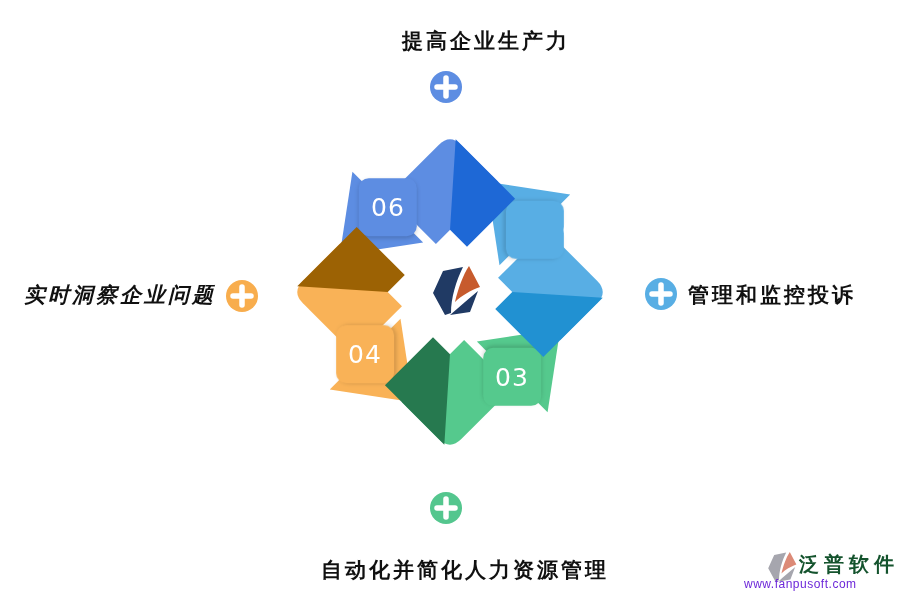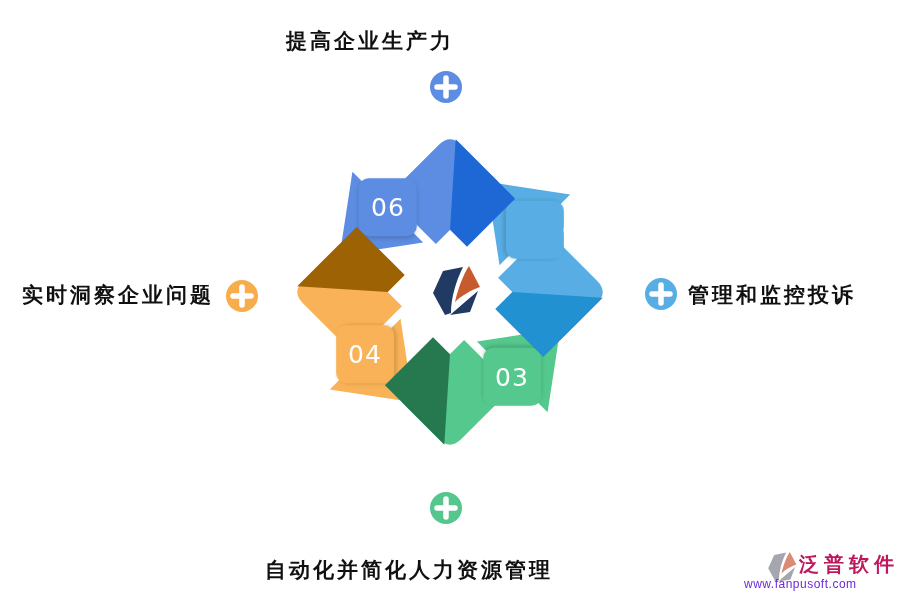--- a/index.html
+++ b/index.html
@@ -1,26 +1,26 @@
 <!DOCTYPE html>
 <html><head>
 <meta charset="utf-8">
 <style>
   html,body{margin:0;padding:0;background:#fff;}
   .stage{position:relative;width:900px;height:600px;background:#ffffff;overflow:hidden;
          font-family:"Liberation Sans","DejaVu Sans",sans-serif;}
   .stage svg{position:absolute;left:0;top:0;}
   .lbl{position:absolute;font-weight:bold;color:#101010;font-size:21px;letter-spacing:3px;white-space:nowrap;}
-  .lbl.center{}
+  .lbl.center{text-align:center;}
   .step-num{position:absolute;color:#ffffff;font-size:25px;letter-spacing:1px;
             transform:translate(-50%,-50%);font-family:"DejaVu Sans",sans-serif;}
   .plus{position:absolute;width:36px;height:36px;}
   .head-body{filter:drop-shadow(0 2px 2px rgba(0,0,0,0.18));}
   .wm-brand{position:absolute;left:799px;top:551px;font-size:20px;font-weight:bold;
-            color:#be185d;letter-spacing:5px;}
+            color:#14532d;letter-spacing:5px;}
   .wm-url{position:absolute;left:744px;top:577px;font-size:12px;color:#6d28d9;letter-spacing:0.5px;}
 </style>
 </head>
 <body>
 
 <div class="stage">
 
   <svg width="900" height="600" viewBox="0 0 900 600">
     <g transform="translate(450,292) rotate(45)">
 
@@ -68,21 +68,21 @@
     </g>
   </svg>
 
   <div class="step-num" style="left:388px;top:207px;">06</div>
   <div class="step-num" style="left:535px;top:230px;margin-left:44px;">02</div>
   <div class="step-num" style="left:512px;top:377px;">03</div>
   <div class="step-num" style="left:365px;top:354px;">04</div>
 
   <div class="lbl center" style="left:286px;top:27px;width:400px;">提高企业生产力</div>
   <div class="lbl" style="left:688px;top:281px;">管理和监控投诉</div>
-  <div class="lbl center" style="left:22px;top:281px;width:196px;">实时洞察企业问题</div>
+  <div class="lbl center" style="left:22px;top:281px;width:196px;font-style:italic;">实时洞察企业问题</div>
   <div class="lbl center" style="left:265px;top:556px;width:400px;font-family:Liberation Mono, monospace;">自动化并简化人力资源管理</div>
 
   <svg class="plus" style="left:428px;top:69px;" viewBox="-18 -18 36 36">
     <circle cx="0" cy="0" r="16" fill="#5d8de2"></circle>
     <path d="M -9,0 H 9 M 0,-9 V 9" stroke="#ffffff" stroke-width="5.5" stroke-linecap="round" fill="none"></path>
   </svg>
   <svg class="plus" style="left:643px;top:276px;" viewBox="-18 -18 36 36">
     <circle cx="0" cy="0" r="16" fill="#58aee4"></circle>
     <path d="M -9,0 H 9 M 0,-9 V 9" stroke="#ffffff" stroke-width="5.5" stroke-linecap="round" fill="none"></path>
   </svg>

